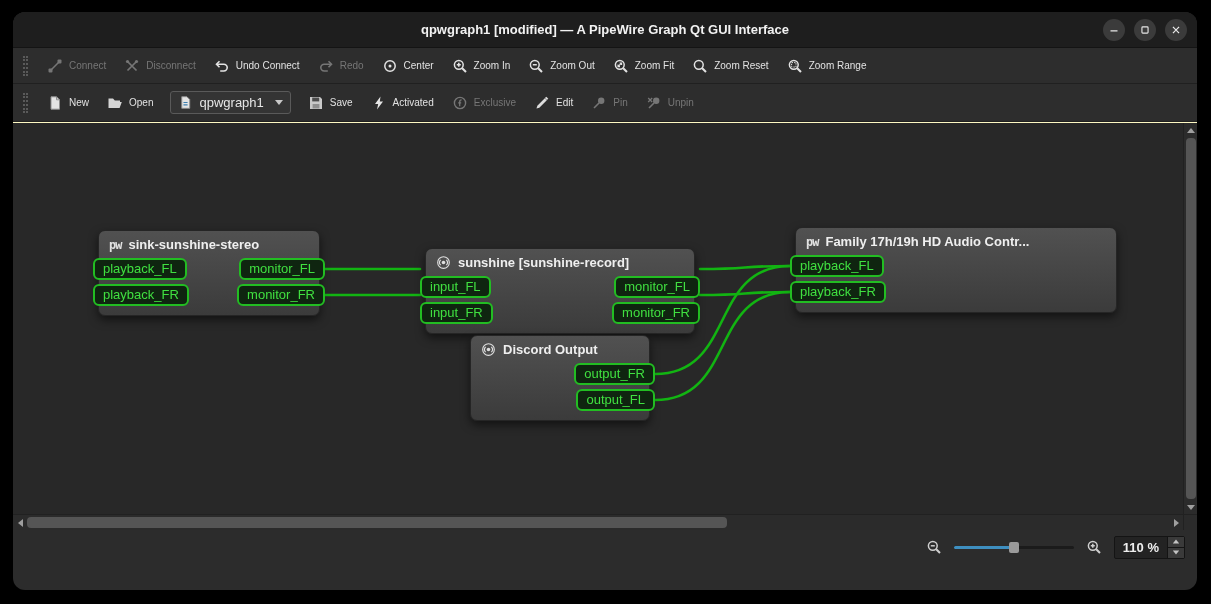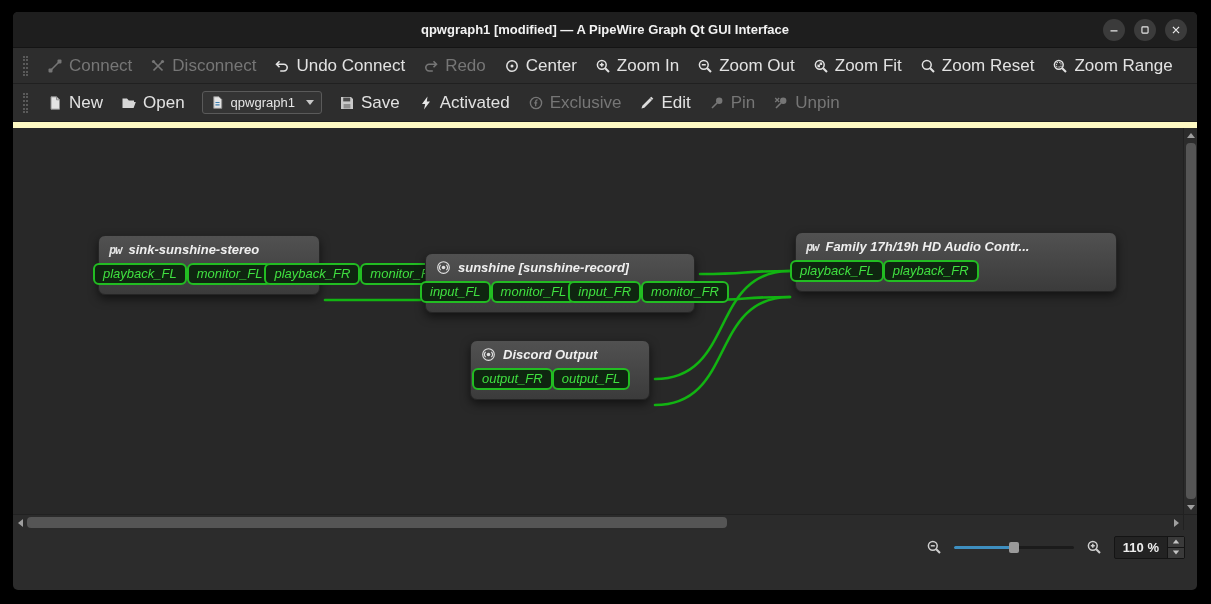--- a/index.html
+++ b/index.html
@@ -1,57 +1,57 @@
 <!DOCTYPE html>
 <html><head>
 <meta charset="utf-8">
 <style>
   html,body{margin:0;padding:0;background:#000;width:1211px;height:604px;overflow:hidden;}
   *{box-sizing:border-box;}
   .window{position:absolute;left:13px;top:12px;width:1184px;height:578px;background:#2c2c2c;
-    border-radius:5px;overflow:hidden;font-family:"Liberation Sans",sans-serif;font-size:13px;color:#dcdcdc;}
+    border-radius:12px;overflow:hidden;font-family:"Liberation Sans",sans-serif;font-size:13px;color:#dcdcdc;}
 
   
   .titlebar{height:36px;background:#1e1e1e;display:flex;align-items:center;justify-content:center;
     position:relative;border-bottom:1px solid #141414;}
   .title{font-weight:bold;font-size:13px;color:#f2f2f2;}
   .win-controls{position:absolute;right:10px;top:0;height:100%;display:flex;align-items:center;gap:9px;}
   .winbtn{width:22px;height:22px;border-radius:50%;background:#3b3b3b;display:flex;align-items:center;justify-content:center;}
   .winbtn svg{width:14px;height:14px;display:block;}
 
   
   .menubar{height:27px;background:#262626;border-bottom:1px solid #1b1b1b;padding-left:12px;}
   .menu-item{display:inline-block;padding:5px 10px 6px;font-size:13px;color:#e8e8e8;cursor:default;}
   .menu-item::first-letter{text-decoration:underline;}
 
   
   .toolbar{height:36px;background:#2d2d2d;display:flex;align-items:center;border-bottom:1px solid #202020;padding-left:5px;}
   .toolbar2{height:38px;}
   .tb-handle{width:5px;height:20px;border-left:2px dotted #5a5a5a;border-right:2px dotted #5a5a5a;margin:0 10px 0 5px;}
-  .toolbtn{display:flex;align-items:center;gap:6px;padding:5px 9px;border-radius:3px;color:#e2e2e2;font-size:17px;white-space:nowrap;}
+  .toolbtn{display:flex;align-items:center;gap:6px;padding:5px 9px;border-radius:3px;color:#e2e2e2;font-size:10px;white-space:nowrap;}
   .toolbtn.disabled{color:#767676;}
   .toolbtn svg{width:16px;height:16px;display:block;flex:none;}
   .combo{display:flex;align-items:center;gap:6px;background:#343434;border:1px solid #5a5a5a;border-radius:3px;
     padding:3px 7px;margin:0 8px;color:#e6e6e6;}
   .combo svg{width:15px;height:15px;display:block;}
   .combo-arrow{width:0;height:0;border-left:4px solid transparent;border-right:4px solid transparent;
     border-top:5px solid #c8c8c8;margin-left:5px;}
 
   
-  .canvas-wrap{display:flex;height:392px;border-top:6px solid #fef9c3;font-style:italic;}
+  .canvas-wrap{display:flex;height:392px;border-top:1px solid #fef9c3;}
   .canvas{position:relative;width:1170px;height:100%;background:#282828;overflow:hidden;}
   #edges{position:absolute;left:0;top:0;z-index:1;}
   .node{position:absolute;background:linear-gradient(#515151,#3b3b3b);border:1px solid #252525;
     border-radius:7px;box-shadow:0 4px 10px rgba(0,0,0,.55);z-index:2;}
   .node-header{display:flex;align-items:center;gap:7px;padding:6px 10px 4px;}
   .node-icon{display:flex;align-items:center;}
   .node-icon svg{width:15px;height:15px;display:block;}
   .pw-glyph{font-family:"DejaVu Sans Mono",monospace;font-weight:bold;font-size:12px;letter-spacing:-1px;color:#e2e2e2;}
   .node-title{font-weight:bold;font-size:13px;color:#efefef;white-space:nowrap;overflow:hidden;}
-  .node-body{display:flex;gap:4px;padding:2px 0 9px;}
+  .node-body{display:flex;flex-direction:column;gap:4px;padding:2px 0 9px;}
   .port-row{display:flex;justify-content:space-between;align-items:center;}
   .port{font-size:13px;line-height:18px;padding:0 8px;border:2px solid #22bd22;border-radius:6px;
     background:#0f2510;color:#40e040;white-space:nowrap;}
   .port.in{margin-left:-6px;}
   .port.out{margin-right:-6px;}
   .port-spacer{width:1px;}
 
   
   .vscroll{width:14px;background:#2b2b2b;border-left:1px solid #212121;display:flex;flex-direction:column;align-items:center;}
   .v-arrow{height:14px;display:flex;align-items:center;justify-content:center;flex:none;width:100%;}

